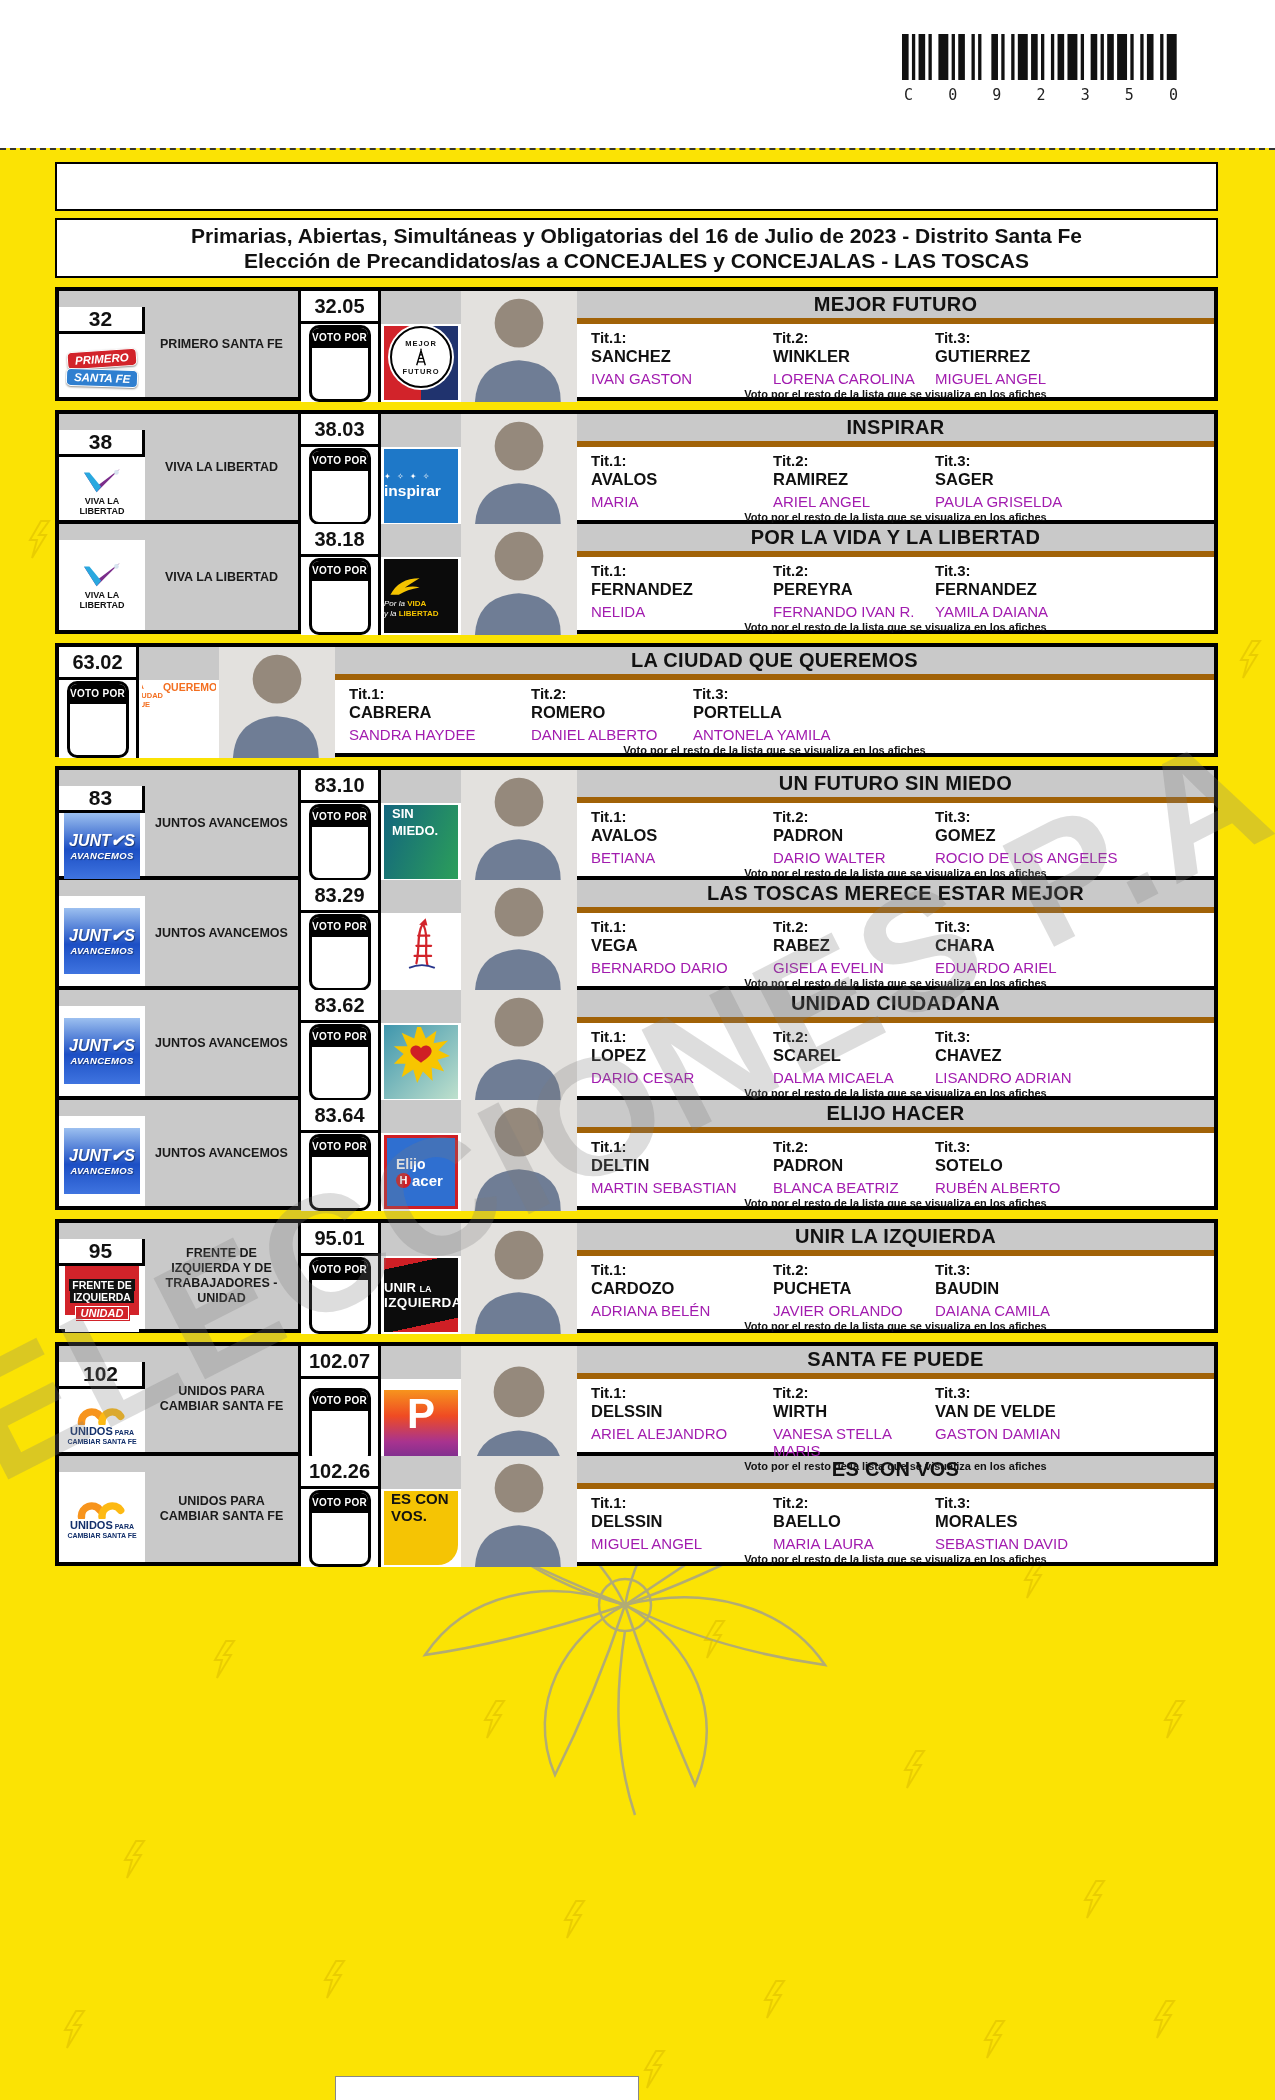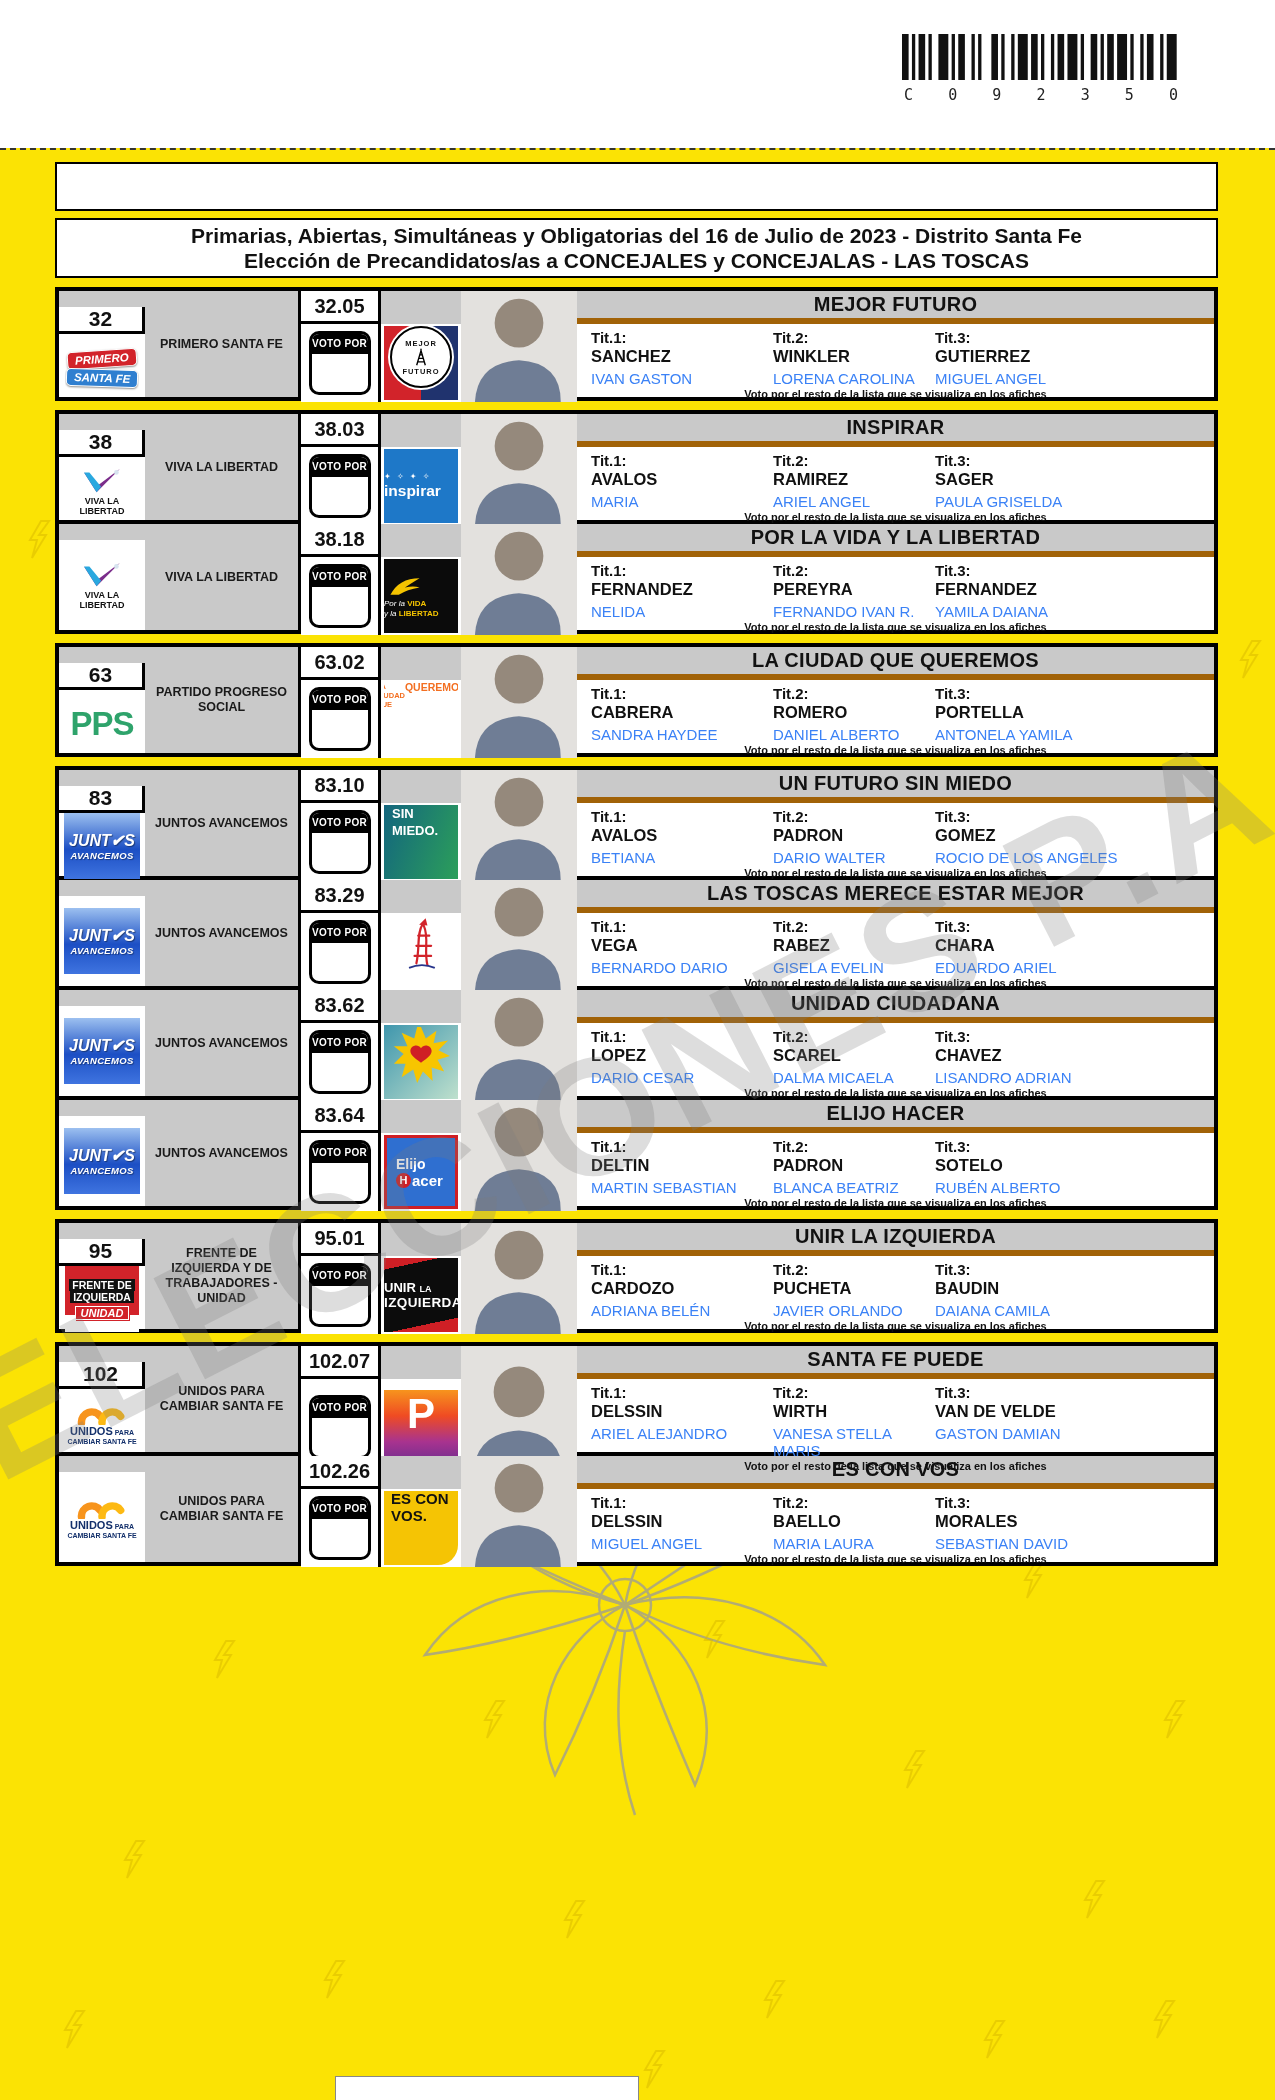--- a/index.html
+++ b/index.html
@@ -27,37 +27,37 @@
   .pnum-box{height:36px;background:#fff;border-right:3px solid #000;border-bottom:3px solid #000;
         display:flex;align-items:center;justify-content:center;font-weight:bold;font-size:21px;box-sizing:border-box;}
   .plogo{flex:1;display:flex;align-items:center;justify-content:center;}
   .party-name{flex:1;display:flex;align-items:center;justify-content:center;text-align:center;
         font-weight:bold;font-size:12.5px;line-height:15px;padding:0 9px;color:#1a1a1a;}
   .list-area{flex:1;display:grid;grid-template-columns:80px 80px 116px 1fr;grid-template-rows:33px 1fr;}
   .lnum{grid-column:1;grid-row:1;background:#fff;border-right:3px solid #000;border-bottom:3px solid #000;
         display:flex;align-items:center;justify-content:center;font-weight:bold;font-size:20px;box-sizing:border-box;}
   .vote-cell{grid-column:1;grid-row:2;background:#fff;border-right:3px solid #000;
         display:flex;align-items:center;justify-content:center;box-sizing:border-box;}
-  .vote-box{width:62px;height:64px;border:3px solid #000;border-radius:10px;background:#fff;
+  .vote-box{width:62px;height:77px;border:3px solid #000;border-radius:10px;background:#fff;
         overflow:hidden;box-sizing:border-box;}
   .vote-head{background:#000;color:#fff;font-size:10px;font-weight:bold;text-align:center;
         padding:4px 0 5px;letter-spacing:0.3px;}
   .logo-top{grid-column:2;grid-row:1;background:#c9c9c9;}
   .llogo-cell{grid-column:2;grid-row:2;background:#fff;display:flex;align-items:center;justify-content:center;}
   .photo-cell{grid-column:3;grid-row:1/3;background:#e3e1de;}
   .photo-cell svg{display:block;width:100%;height:100%;}
   .title-bar{grid-column:4;grid-row:1;background:#c9c9c9;border-bottom:6px solid #a16207;
         display:flex;align-items:center;justify-content:center;font-weight:bold;font-size:20px;
         letter-spacing:0.3px;box-sizing:border-box;}
   .info{grid-column:4;grid-row:2;position:relative;display:flex;padding:5px 4px 15px 14px;box-sizing:border-box;}
   .cand{display:flex;flex-direction:column;}
   .c0{width:182px;} .c1{width:162px;} .c2{flex:1;}
   .tit-label{font-weight:bold;font-size:15px;}
   .last{font-weight:bold;font-size:16.5px;margin-top:1px;}
-  .first{font-size:15px;margin-top:4px;color:#3b82f6;}
+  .first{font-size:15px;margin-top:4px;color:#a21caf;}
   .foot{position:absolute;left:0;right:0;bottom:2px;text-align:center;font-size:11px;font-weight:bold;}
   
   .plg{width:74px;height:68px;display:flex;align-items:center;justify-content:center;overflow:hidden;flex:none;}
   .plg-psf{flex-direction:column;}
   .psf-b{font-size:11.5px;font-weight:800;font-style:italic;color:#fff;padding:2px 7px;border-radius:5px;
         border:1.5px solid #fff;box-shadow:0 1px 2px rgba(0,0,0,.45);white-space:nowrap;}
   .psf-red{background:#d2232a;transform:rotate(-4deg);}
   .psf-blue{background:#2f7fd0;transform:rotate(2deg);margin-top:1px;}
   .plg-viva{flex-direction:column;}
   .viva-t{font-size:9px;font-weight:bold;text-align:center;line-height:10px;margin-top:2px;}
@@ -356,29 +356,20 @@
                 <div class="last">FERNANDEZ</div>
                 <div class="first">YAMILA DAIANA</div>
               </div>
             <div class="foot">Voto por el resto de la lista que se visualiza en los afiches</div>
           </div>
         </div>
       </div>
           </div>
           <div class="group">
       <div class="row">
-        <div class="party-cell">
-          <div class="party-left">
-            <div class="pnum-box">63</div>
-            <div class="plogo">
-                    <div class="plg plg-pps">PPS</div>
-                  </div>
-          </div>
-          <div class="party-name">PARTIDO PROGRESO SOCIAL</div>
-        </div>
         <div class="list-area">
           <div class="lnum">63.02</div>
           <div class="vote-cell">
             <div class="vote-box">
               <div class="vote-head">VOTO POR</div>
             </div>
           </div>
           <div class="logo-top"></div>
           <div class="llogo-cell">
                   <div class="lg lg-cq">

